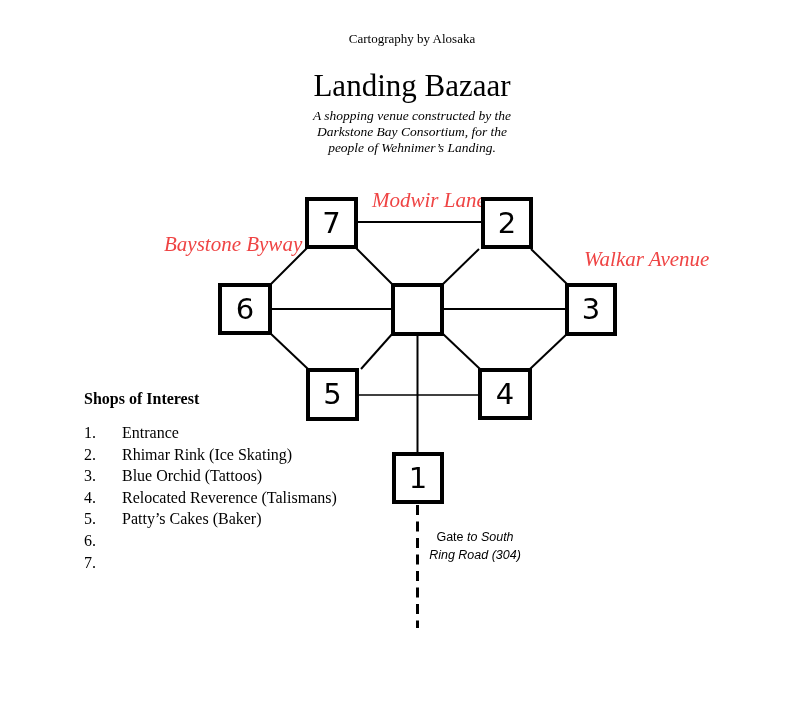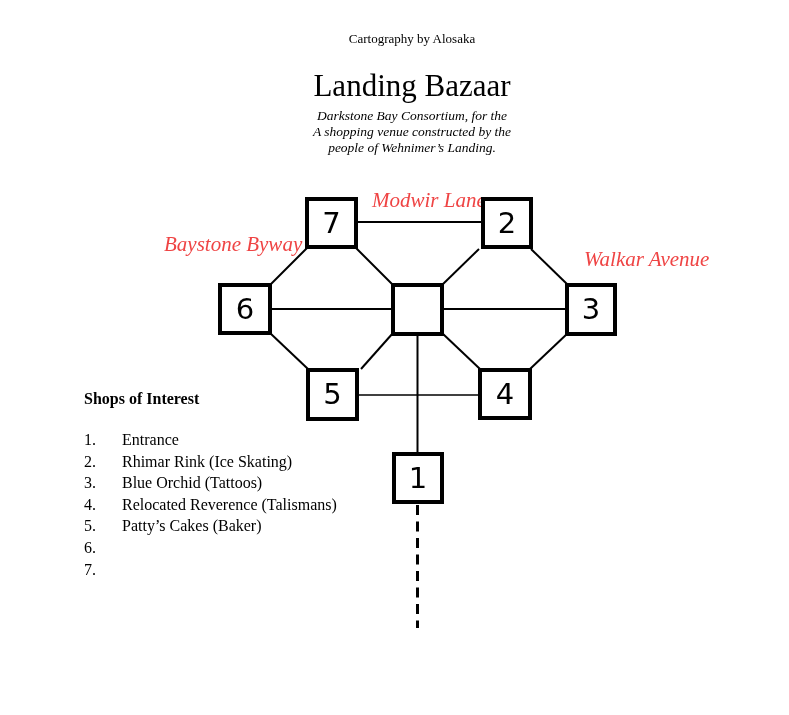--- a/index.html
+++ b/index.html
@@ -43,21 +43,21 @@
   .box-7   { left: 305px; top: 197px; height: 52px; }
   .box-2   { left: 481px; top: 197px; height: 52px; width: 52px; }
   .box-6   { left: 218px; top: 283px; width: 54px; height: 52px; }
   .box-hub { left: 391px; top: 283px; }
   .box-3   { left: 565px; top: 283px; width: 52px; }
   .box-5   { left: 306px; top: 368px; }
   .box-4   { left: 478px; top: 368px; width: 54px; height: 52px; }
   .box-1   { left: 392px; top: 452px; width: 52px; height: 52px; }
 
   .legend { position: absolute; left: 84px; top: 389px; width: 320px; }
-  .legend-title { font-weight: bold; font-size: 16px; line-height: 20px; margin-bottom: 20px; }
+  .legend-title { font-weight: bold; font-size: 16px; line-height: 20px; margin-bottom: 13px; }
   .legend-row { display: flex; font-size: 16px; line-height: 21.6px; }
   .legend-row .num { width: 38px; flex: 0 0 38px; }
 
   .gate {
     position: absolute; left: 421px; top: 529px; width: 108px;
     text-align: center;
     font-family: "Liberation Sans", sans-serif;
     font-size: 12.5px; line-height: 17.5px;
   }
   .gate .it { font-style: italic; }
@@ -65,22 +65,22 @@
 </head>
 <body>
 
 <div class="canvas">
 
   <div class="center-text credit">
     <div>Cartography by Alosaka</div>
   </div>
   <div class="center-text title">Landing Bazaar</div>
   <div class="center-text subtitle">
+    <div>A shopping venue constructed by the</div>
     <div>Darkstone Bay Consortium, for the</div>
-    <div>A shopping venue constructed by the</div>
     <div>people of Wehnimer’s Landing.</div>
   </div>
 
   <div class="street street-modwir">Modwir Lane</div>
   <div class="street street-baystone">Baystone Byway</div>
   <div class="street street-walkar">Walkar Avenue</div>
 
   <svg class="lines" width="789" height="715" viewBox="0 0 789 715">
     <g stroke="#000000" stroke-width="2" fill="none">
       <line x1="358" y1="222" x2="481" y2="222"></line>
@@ -102,20 +102,24 @@
 
   <div class="shop-box box-7">7</div>
   <div class="shop-box box-2">2</div>
   <div class="shop-box box-6">6</div>
   <div class="shop-box box-hub"></div>
   <div class="shop-box box-3">3</div>
   <div class="shop-box box-5">5</div>
   <div class="shop-box box-4">4</div>
   <div class="shop-box box-1">1</div>
 
+  <div class="gate">
+    <div><span>Gate</span> <span class="it">to South</span></div>
+    <div class="it">Ring Road (304)</div>
+  </div>
 
   <div class="legend">
     <div class="legend-title">Shops of Interest</div>
     <div class="legend-row">
       <span class="num">1.</span>
         <span class="nm">Entrance</span>
     </div>
     <div class="legend-row">
       <span class="num">2.</span>
         <span class="nm">Rhimar Rink (Ice Skating)</span>

